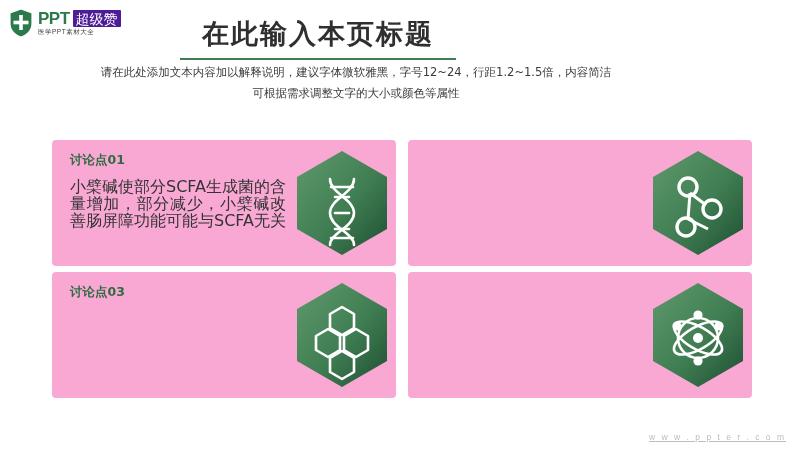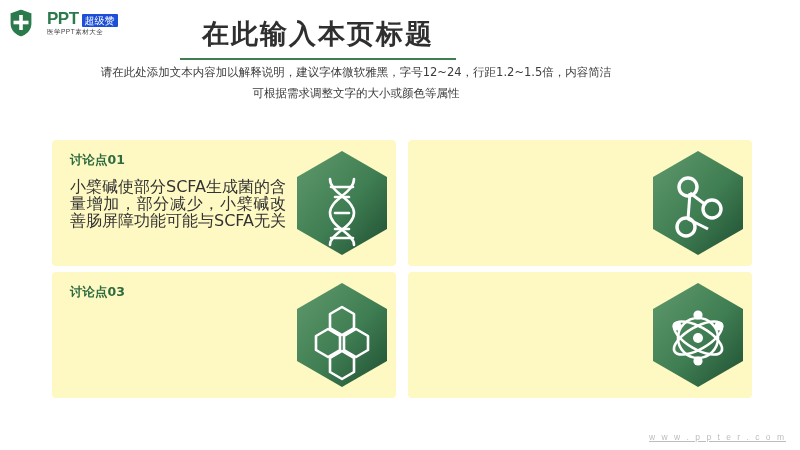--- a/index.html
+++ b/index.html
@@ -8,28 +8,28 @@
     background: #ffffff;
     font-family: "Liberation Sans", sans-serif;
     overflow: hidden;
   }
   .slide { position: relative; width: 800px; height: 450px; background: #fff; }
 
   
   .logo { position: absolute; left: 8px; top: 8px; display: flex; align-items: center; }
   .logo-shield { width: 26px; height: 30px; position: relative; }
   .logo-shield svg { display: block; }
-  .logo-txt { margin-left: 13px; line-height: 1; }
+  .logo-txt { margin-left: 4px; line-height: 1; }
   .logo-main { display: flex; align-items: flex-end; }
   .logo-ppt {
     font-size: 17px; font-weight: bold; color: #2b7a4b;
     font-family: "Liberation Sans", sans-serif; letter-spacing: -0.5px;
   }
   .logo-badge {
-    background: #1d4ed8; color: #fff; font-size: 10px;
+    background: #4c1d95; color: #fff; font-size: 14px;
     padding: 1.5px 3px; margin-left: 3px; border-radius: 1px;
     letter-spacing: 0px;
   }
   .logo-sub {
     font-size: 6.5px; color: #3c3c3c; letter-spacing: 0.5px; margin-top: 2px;
   }
 
   
   .title-wrap { position: absolute; top: 16px; left: 0; width: 636px; text-align: center; }
   .title {
@@ -46,21 +46,21 @@
   }
 
   
   .cards {
     position: absolute; left: 52px; top: 140px;
     width: 700px; height: 265px;
     display: grid; grid-template-columns: 344px 344px; grid-template-rows: 120px 120px;
     gap: 12px 12px;
   }
   .card {
-    position: relative; background: #fef9c3; border-radius: 4px;
+    position: relative; background: #f9a8d4; border-radius: 4px;
     height: 126px; overflow: visible;
   }
   .card-body { padding: 12px 110px 10px 18px; }
   .card.right .card-body { padding: 12px 110px 10px 18px; }
   .card-head {
     font-size: 12.5px; font-weight: bold; color: #2f6b41; margin-bottom: 9px;
     font-family: "DejaVu Sans", "Liberation Sans", sans-serif;
   }
   .card-text {
     font-size: 16px; color: #333; line-height: 17px;

